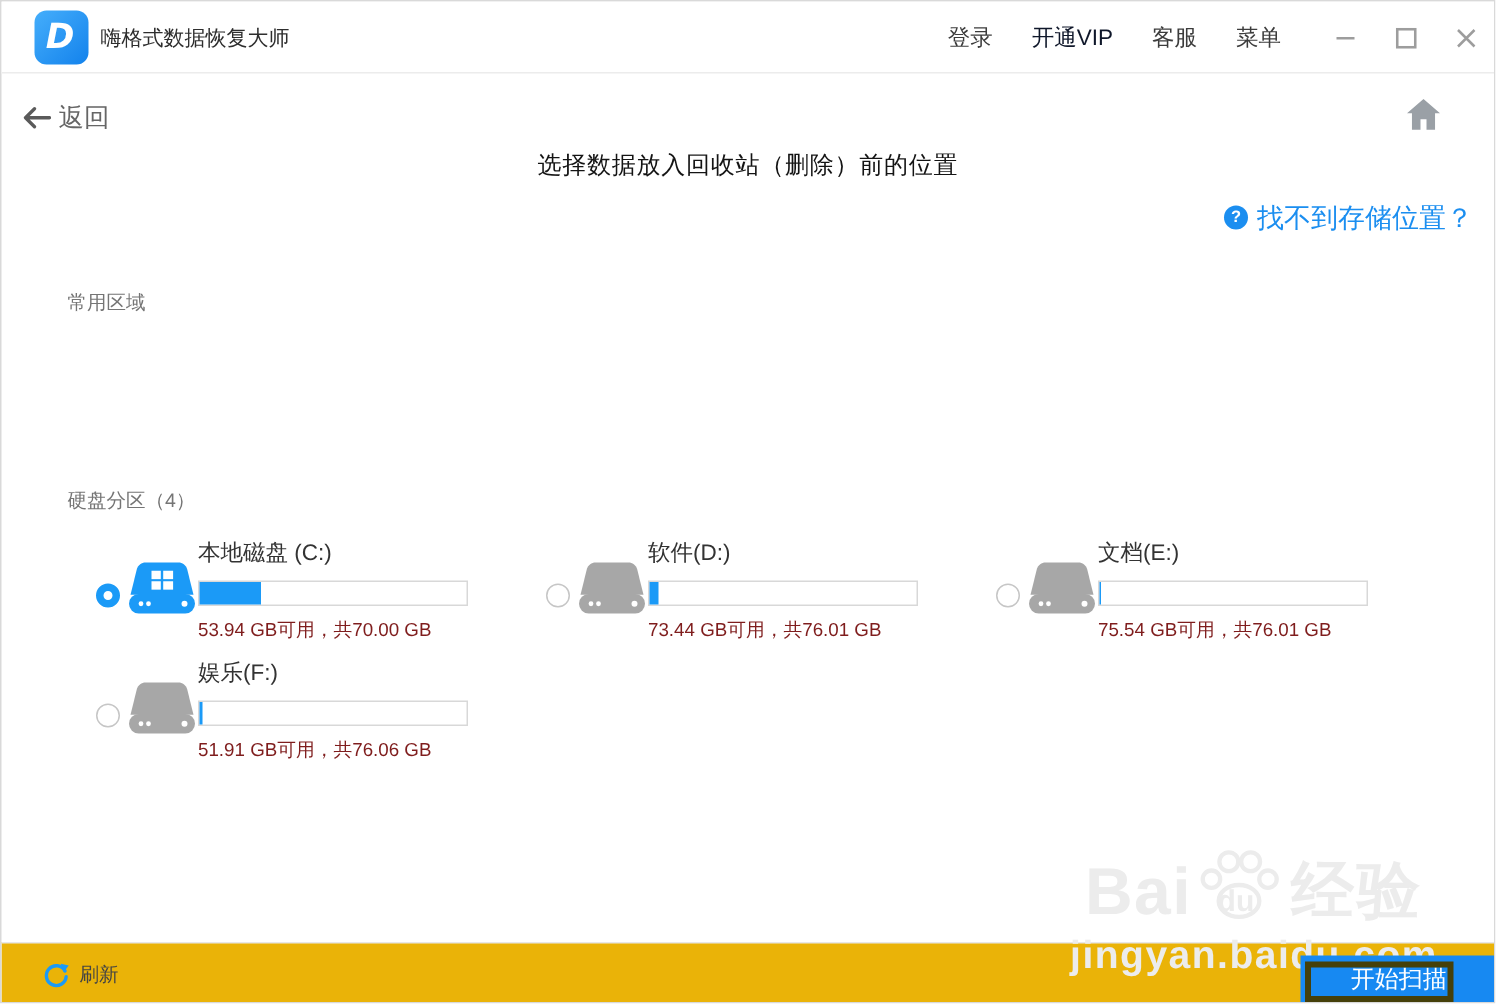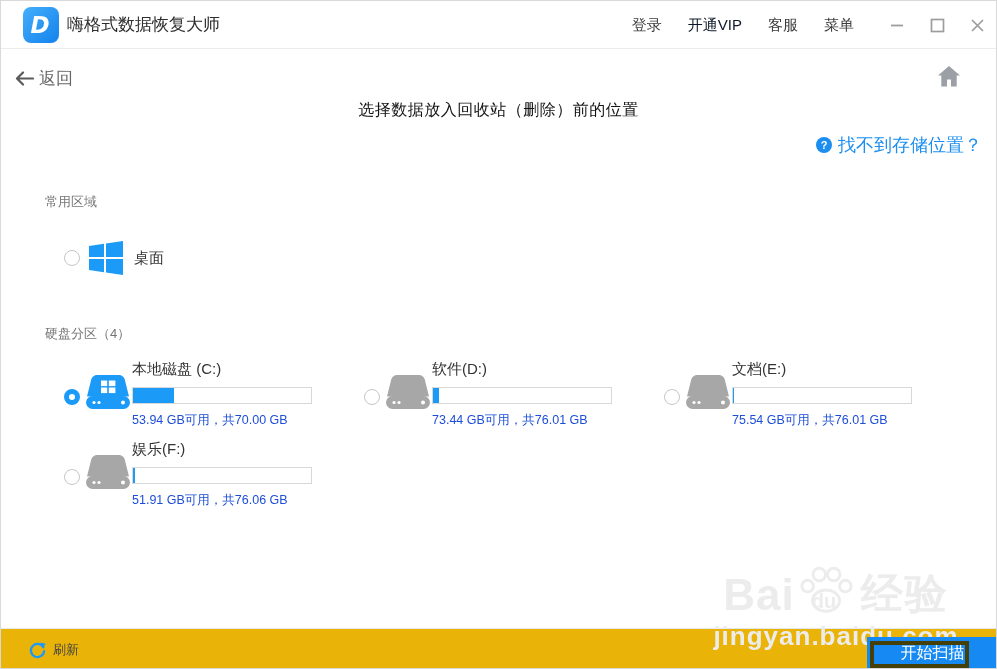--- a/index.html
+++ b/index.html
@@ -18,21 +18,21 @@
   }
   .logo {
     position:absolute; left:22px; top:6px; width:36px; height:36px;
     border-radius:8px; background:linear-gradient(135deg,#45aefb 0%,#1382ec 100%);
     display:flex; align-items:center; justify-content:center;
   }
   .logo span {
     color:#fff; font-weight:bold; font-style:italic; font-size:23px;
     font-family:"DejaVu Sans",sans-serif; transform:translateX(-1px);
   }
-  .app-title { position:absolute; left:66px; top:0; height:48px; line-height:48px; font-size:17px; color:#2e2e2e; }
+  .app-title { position:absolute; left:66px; top:0; height:48px; line-height:48px; font-size:14px; color:#2e2e2e; }
   .titlebar-right {
     position:absolute; right:10px; top:0; height:48px;
     display:flex; align-items:center; gap:26px;
   }
   .menu-item { font-size:15px; color:#3c3c3c; cursor:pointer; }
   .menu-item.vip { color:#0f172a; }
   .win-controls { display:flex; align-items:center; gap:22px; margin-left:8px; }
   .win-btn { width:18px; height:18px; display:flex; align-items:center; justify-content:center; cursor:pointer; }
 
   
@@ -81,21 +81,21 @@
   .drive-cell .radio { position:absolute; left:0; top:32px; }
   .drive-icon { position:absolute; left:22px; top:17px; width:44px; height:38px; color:#a7a7a7; }
   .drive-icon.active { color:#1b9af7; }
   .drive-info { position:absolute; left:68px; top:2px; width:212px; }
   .drive-name { font-size:15px; color:#333; line-height:20px; }
   .drive-bar {
     margin-top:8px; width:180px; height:17px; background:#fff;
     border:1px solid #d8d8d8;
   }
   .drive-bar .fill { display:block; height:100%; background:#1b9af7; width:0; }
-  .drive-caption { margin-top:8px; font-size:12.5px; color:#1d4ed8; }
+  .drive-caption { margin-top:8px; font-size:12.5px; color:#7f1d1d; }
 
   
   .footer {
     position:absolute; left:0; top:627px; width:100%; height:42px;
     background:#eab308; border-top:1px solid #e7e7e7; z-index:4;
   }
   .refresh { position:absolute; left:28px; top:0; height:42px; display:flex; align-items:center; gap:7px; cursor:pointer; }
   .refresh .txt { font-size:13px; color:#444; }
   .scan-btn {
     position:absolute; left:866px; top:636px; width:131px; height:33px;
@@ -163,32 +163,20 @@
     </svg>
   </div>
 
   <h1 class="page-title">选择数据放入回收站（删除）前的位置</h1>
   <div class="help-link">
     <span class="help-q">?</span>
     <span class="help-txt">找不到存储位置？</span>
   </div>
 
   <div class="section-label lbl-common">常用区域</div>
-  <div class="desktop-item">
-    <span class="radio"></span>
-    <svg class="win-logo" viewBox="0 0 34 34">
-      <g fill="#1b9af7">
-        <polygon points="0,5 15,2.8 15,16 0,16"></polygon>
-        <polygon points="17,2.5 34,0 34,16 17,16"></polygon>
-        <polygon points="0,18 15,18 15,31.2 0,29"></polygon>
-        <polygon points="17,18 34,18 34,34 17,31.5"></polygon>
-      </g>
-    </svg>
-    <span class="desktop-name">桌面</span>
-  </div>
 
   <div class="section-label lbl-partitions">硬盘分区（4）</div>
 
   <div class="drive-cell cell-c">
     <span class="radio selected"></span>
     <span class="drive-icon active">
       <svg viewBox="0 0 44 38" width="44" height="38">
         <path fill="currentColor" d="M11 1 h22 c2.6 0 4.9 1.7 5.7 4.2 L43 22.5 H1 L5.3 5.2 C6.1 2.7 8.4 1 11 1 Z"></path>
         <rect fill="currentColor" x="0" y="22" width="44" height="13" rx="6.5"></rect>
         <circle cx="8" cy="28.5" r="1.6" fill="#fff"></circle>

